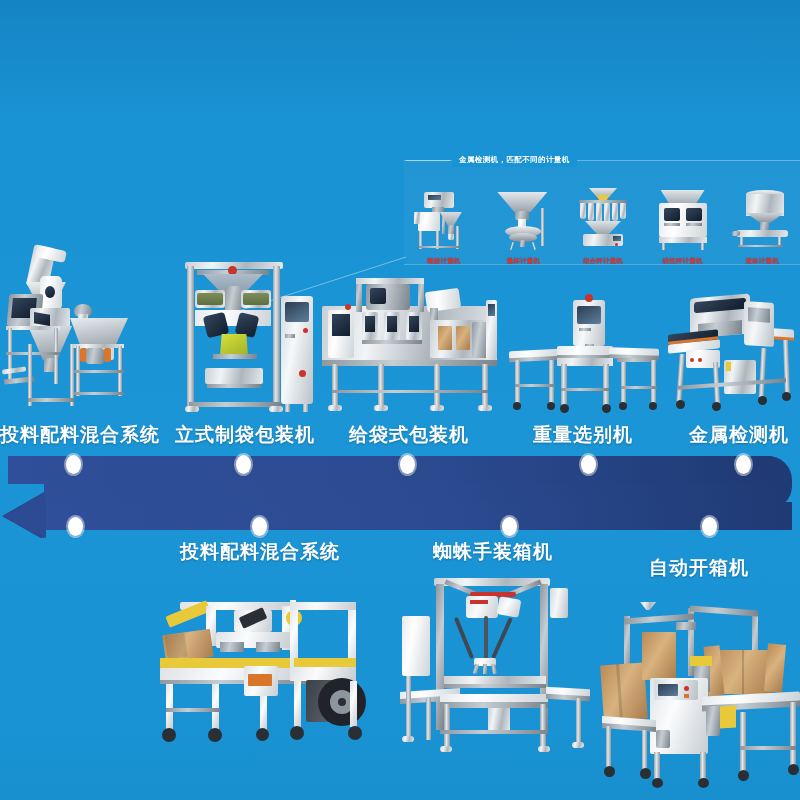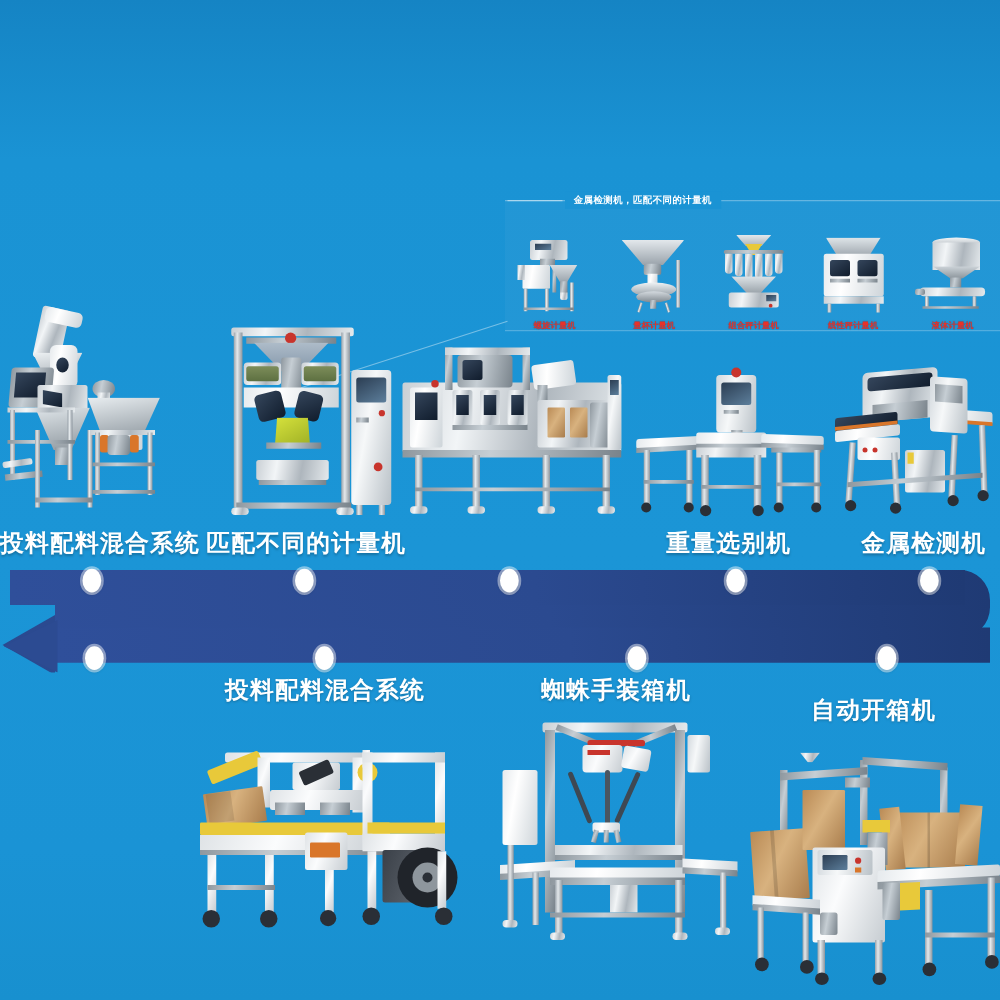--- a/index.html
+++ b/index.html
@@ -290,21 +290,21 @@
         <div class="mtl" style="left:94px;top:154px;width:14px;height:6px;border-radius:3px;"></div>
 
         <div class="panelbox" style="left:106px;top:44px;width:32px;height:108px;border-radius:3px;"></div>
         <div class="screen" style="left:110px;top:50px;width:24px;height:20px;border-radius:2px;"></div>
         <div class="red" style="left:128px;top:76px;width:5px;height:5px;border-radius:50%;"></div>
         <div class="mtl-d" style="left:110px;top:82px;width:10px;height:4px;"></div>
         <div class="red" style="left:124px;top:118px;width:7px;height:7px;border-radius:50%;"></div>
         <div class="leg" style="left:110px;top:152px;width:5px;height:8px;"></div>
         <div class="leg" style="left:128px;top:152px;width:5px;height:8px;"></div>
       </div>
-      <div class="station-label" style="left:-35px;top:174px;">匹配不同的计量机</div>
+      <div class="station-label" style="left:-35px;top:174px;">立式制袋包装机</div>
     </div>
 
     <div class="station" style="left:322px;top:0px;width:175px;height:200px;">
       <div class="station-art" style="position:absolute;left:0;top:28px;width:175px;height:140px;">
         <div class="mtl" style="left:0px;top:30px;width:175px;height:56px;border-radius:2px;"></div>
         <div class="mtl-d" style="left:0px;top:84px;width:175px;height:6px;"></div>
         <div class="mtl-l" style="left:6px;top:34px;width:26px;height:48px;border-radius:2px;"></div>
         <div class="glass" style="left:10px;top:38px;width:18px;height:22px;"></div>
         <div class="mtl-d" style="left:34px;top:2px;width:6px;height:34px;"></div>
         <div class="mtl-d" style="left:96px;top:2px;width:6px;height:34px;"></div>
@@ -331,20 +331,21 @@
         <div class="leg" style="left:10px;top:88px;width:6px;height:42px;"></div>
         <div class="leg" style="left:56px;top:88px;width:6px;height:42px;"></div>
         <div class="leg" style="left:112px;top:88px;width:6px;height:42px;"></div>
         <div class="leg" style="left:160px;top:88px;width:6px;height:42px;"></div>
         <div class="mtl-d" style="left:10px;top:114px;width:156px;height:3px;"></div>
         <div class="mtl" style="left:6px;top:129px;width:14px;height:6px;border-radius:3px;"></div>
         <div class="mtl" style="left:52px;top:129px;width:14px;height:6px;border-radius:3px;"></div>
         <div class="mtl" style="left:108px;top:129px;width:14px;height:6px;border-radius:3px;"></div>
         <div class="mtl" style="left:156px;top:129px;width:14px;height:6px;border-radius:3px;"></div>
       </div>
+      <div class="station-label" style="left:-18px;top:174px;">给袋式包装机</div>
     </div>
 
     <div class="station" style="left:668px;top:0px;width:132px;height:200px;">
       <div class="station-art" style="position:absolute;left:0;top:48px;width:132px;height:120px;">
 
         <div class="mtl" style="left:22px;top:0px;width:60px;height:40px;border-radius:4px;transform:skewY(-5deg);"></div>
         <div class="glass" style="left:26px;top:4px;width:52px;height:11px;border-radius:3px;transform:skewY(-5deg);"></div>
         <div class="mtl-d" style="left:30px;top:26px;width:44px;height:14px;transform:skewY(-5deg);"></div>
 
         <div class="glass" style="left:0px;top:36px;width:50px;height:11px;transform:skewY(-6deg);border-radius:2px;"></div>

